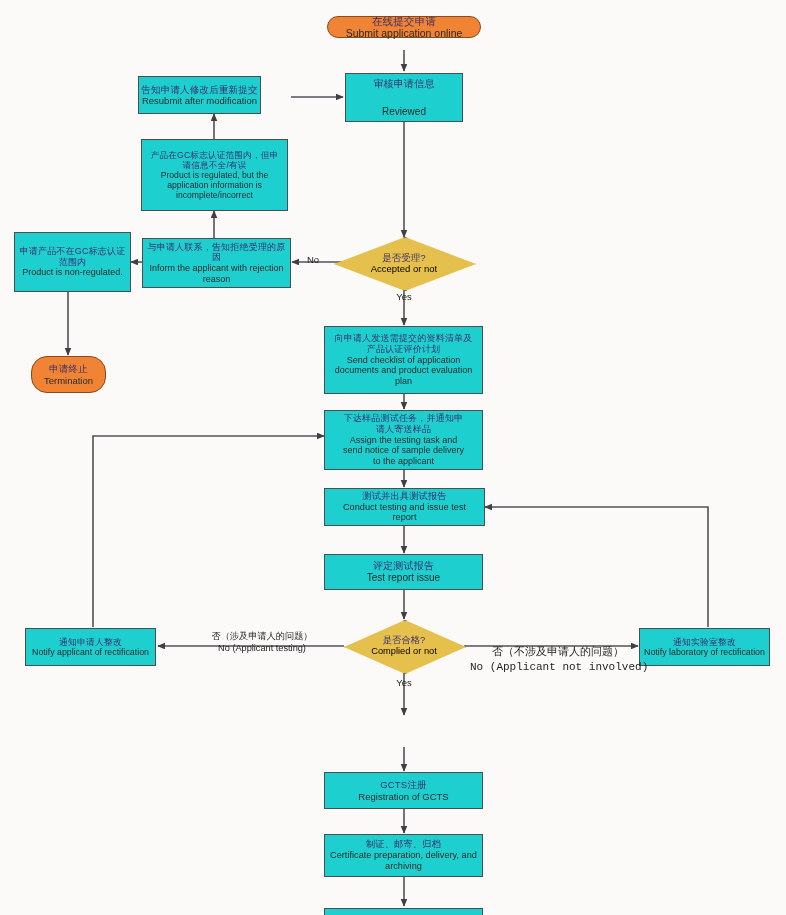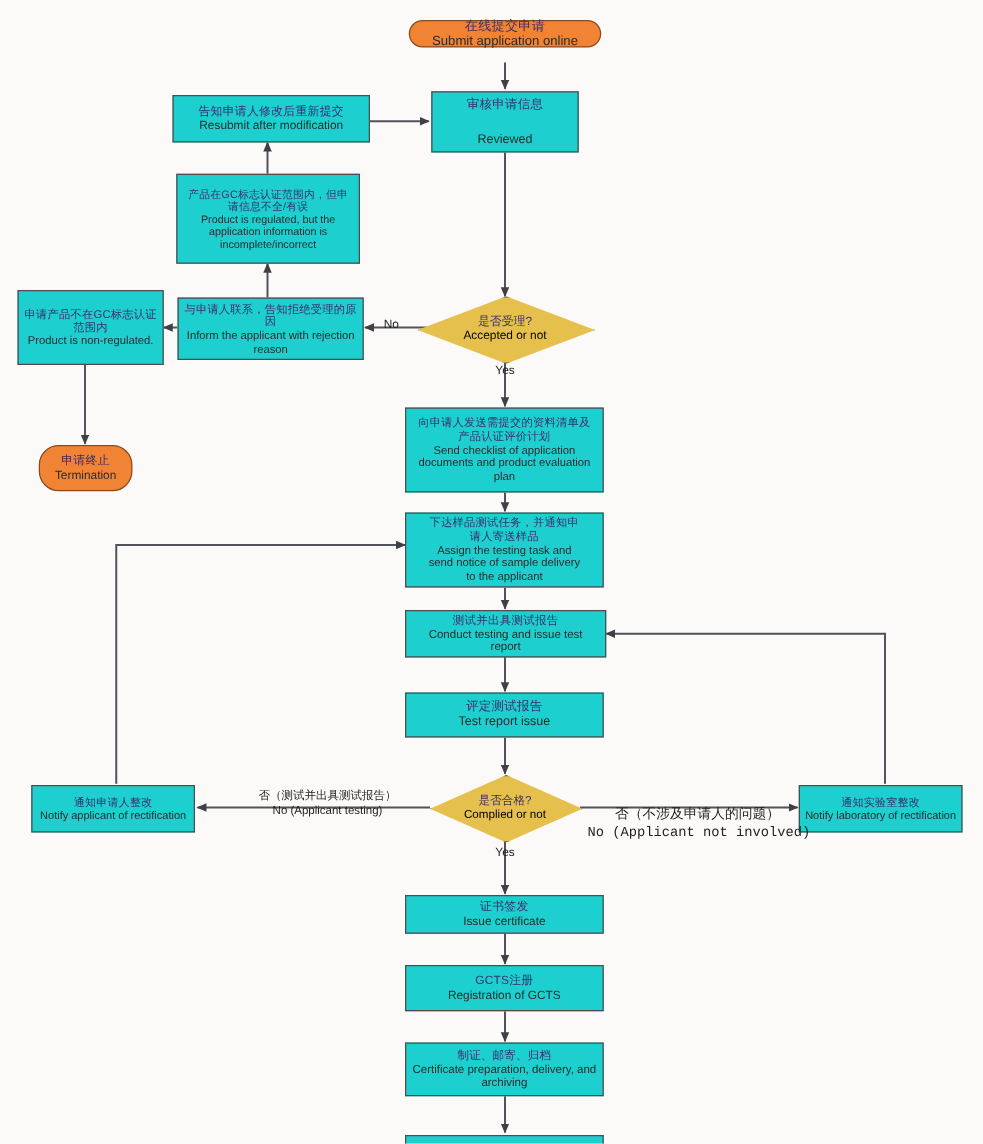--- a/index.html
+++ b/index.html
@@ -85,21 +85,21 @@
   <div class="node term" style="left:327px;top:16px;width:154px;height:22px;font-size:10.5px;">
     <span class="cn">在线提交申请</span>
     <span class="en">Submit application online</span>
   </div>
 
   <div class="node proc" style="left:345px;top:73px;width:118px;height:49px;font-size:10px;gap:16px;">
     <span class="cn">审核申请信息</span>
     <span class="en">Reviewed</span>
   </div>
 
-  <div class="node proc" style="left:138px;top:76px;width:158px;height:38px;font-size:9.5px;">
+  <div class="node proc" style="left:138px;top:76px;width:123px;height:38px;font-size:9.5px;">
     <span class="cn">告知申请人修改后重新提交</span>
     <span class="en">Resubmit after modification</span>
   </div>
 
   <div class="node proc" style="left:142px;top:238px;width:149px;height:50px;font-size:9px;padding:2px 4px;">
     <span class="cn">与申请人联系，告知拒绝受理的原因</span>
     <span class="en">Inform the applicant with rejection reason</span>
   </div>
 
   <div class="node proc" style="left:141px;top:139px;width:147px;height:72px;font-size:8.6px;padding:3px 5px;">
@@ -152,43 +152,39 @@
   <div class="node proc" style="left:25px;top:628px;width:131px;height:38px;font-size:8.8px;padding:2px 4px;">
     <span class="cn">通知申请人整改</span>
     <span class="en">Notify applicant of rectification</span>
   </div>
 
   <div class="node proc" style="left:639px;top:628px;width:131px;height:38px;font-size:8.8px;padding:2px 4px;">
     <span class="cn">通知实验室整改</span>
     <span class="en">Notify laboratory of rectification</span>
   </div>
 
-  <div class="node proc" style="left:324px;top:716px;width:159px;height:31px;font-size:9.5px;">
-    <span class="cn">证书签发</span>
-    <span class="en">Issue certificate</span>
-  </div>
 
   <div class="node proc" style="left:324px;top:772px;width:159px;height:37px;font-size:9.5px;">
     <span class="cn">GCTS注册</span>
     <span class="en">Registration of GCTS</span>
   </div>
 
   <div class="node proc" style="left:324px;top:834px;width:159px;height:43px;font-size:9.2px;padding:2px 4px;">
     <span class="cn">制证、邮寄、归档</span>
     <span class="en">Certificate preparation, delivery, and archiving</span>
   </div>
 
   <div class="node proc" style="left:324px;top:908px;width:159px;height:30px;font-size:9px;"></div>
 
   <div class="flag" style="left:300px;top:254px;width:26px;font-size:9.5px;">No</div>
 
   <div class="flag" style="left:390px;top:291px;width:28px;font-size:9.5px;">Yes</div>
 
   <div class="edge-label" style="left:182px;top:630px;width:160px;font-size:9.2px;">
-    <div class="cn">否（测试并出具测试报告）</div>
+    <div class="cn">否（涉及申请人的问题）</div>
     <div class="en">No (Applicant testing)</div>
   </div>
 
   <div class="edge-label" style="left:470px;top:645px;width:176px;font-size:11px;font-family:Liberation Mono, monospace;">
     <div class="cn">否（不涉及申请人的问题）</div>
     <div class="en">No (Applicant not involved)</div>
   </div>
 
   <div class="flag" style="left:390px;top:677px;width:28px;font-size:9.5px;">Yes</div>
 

